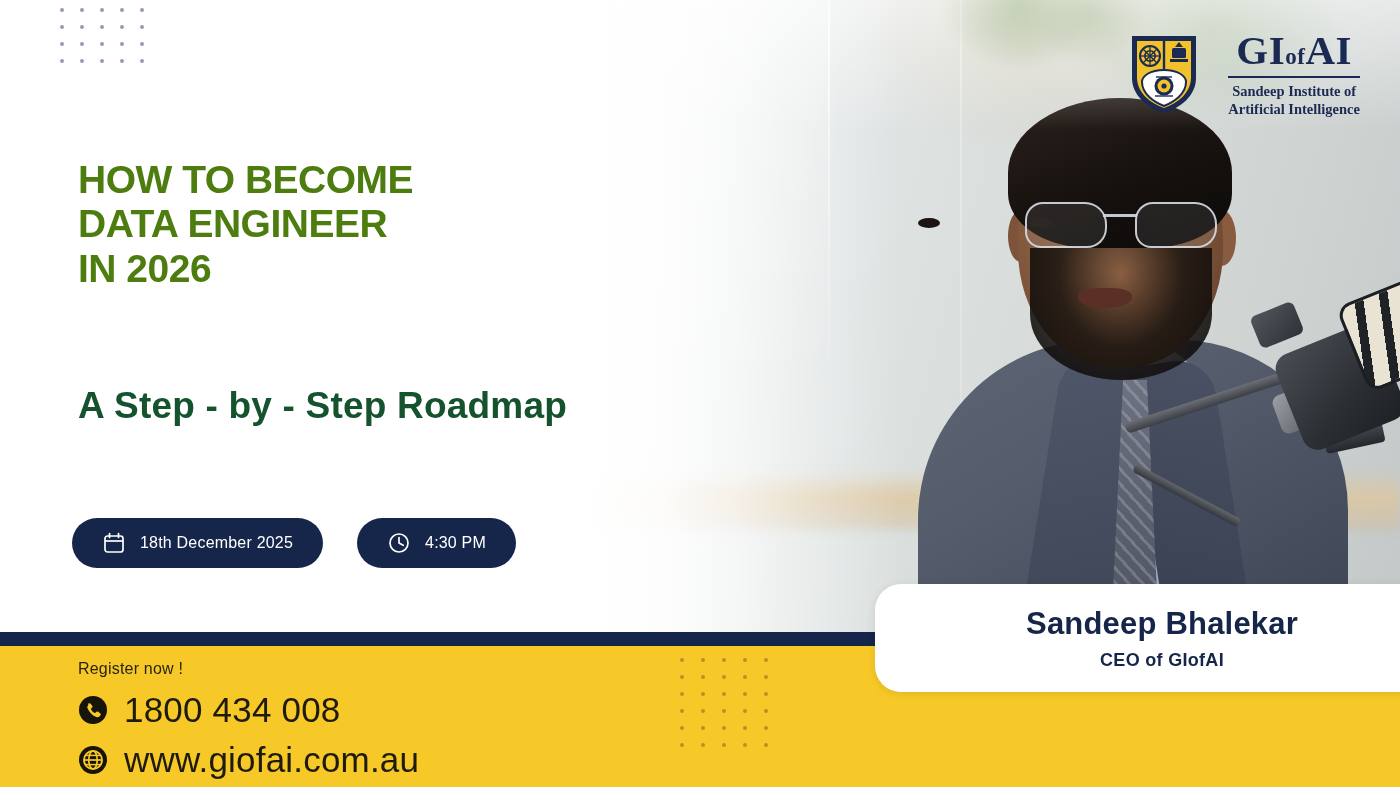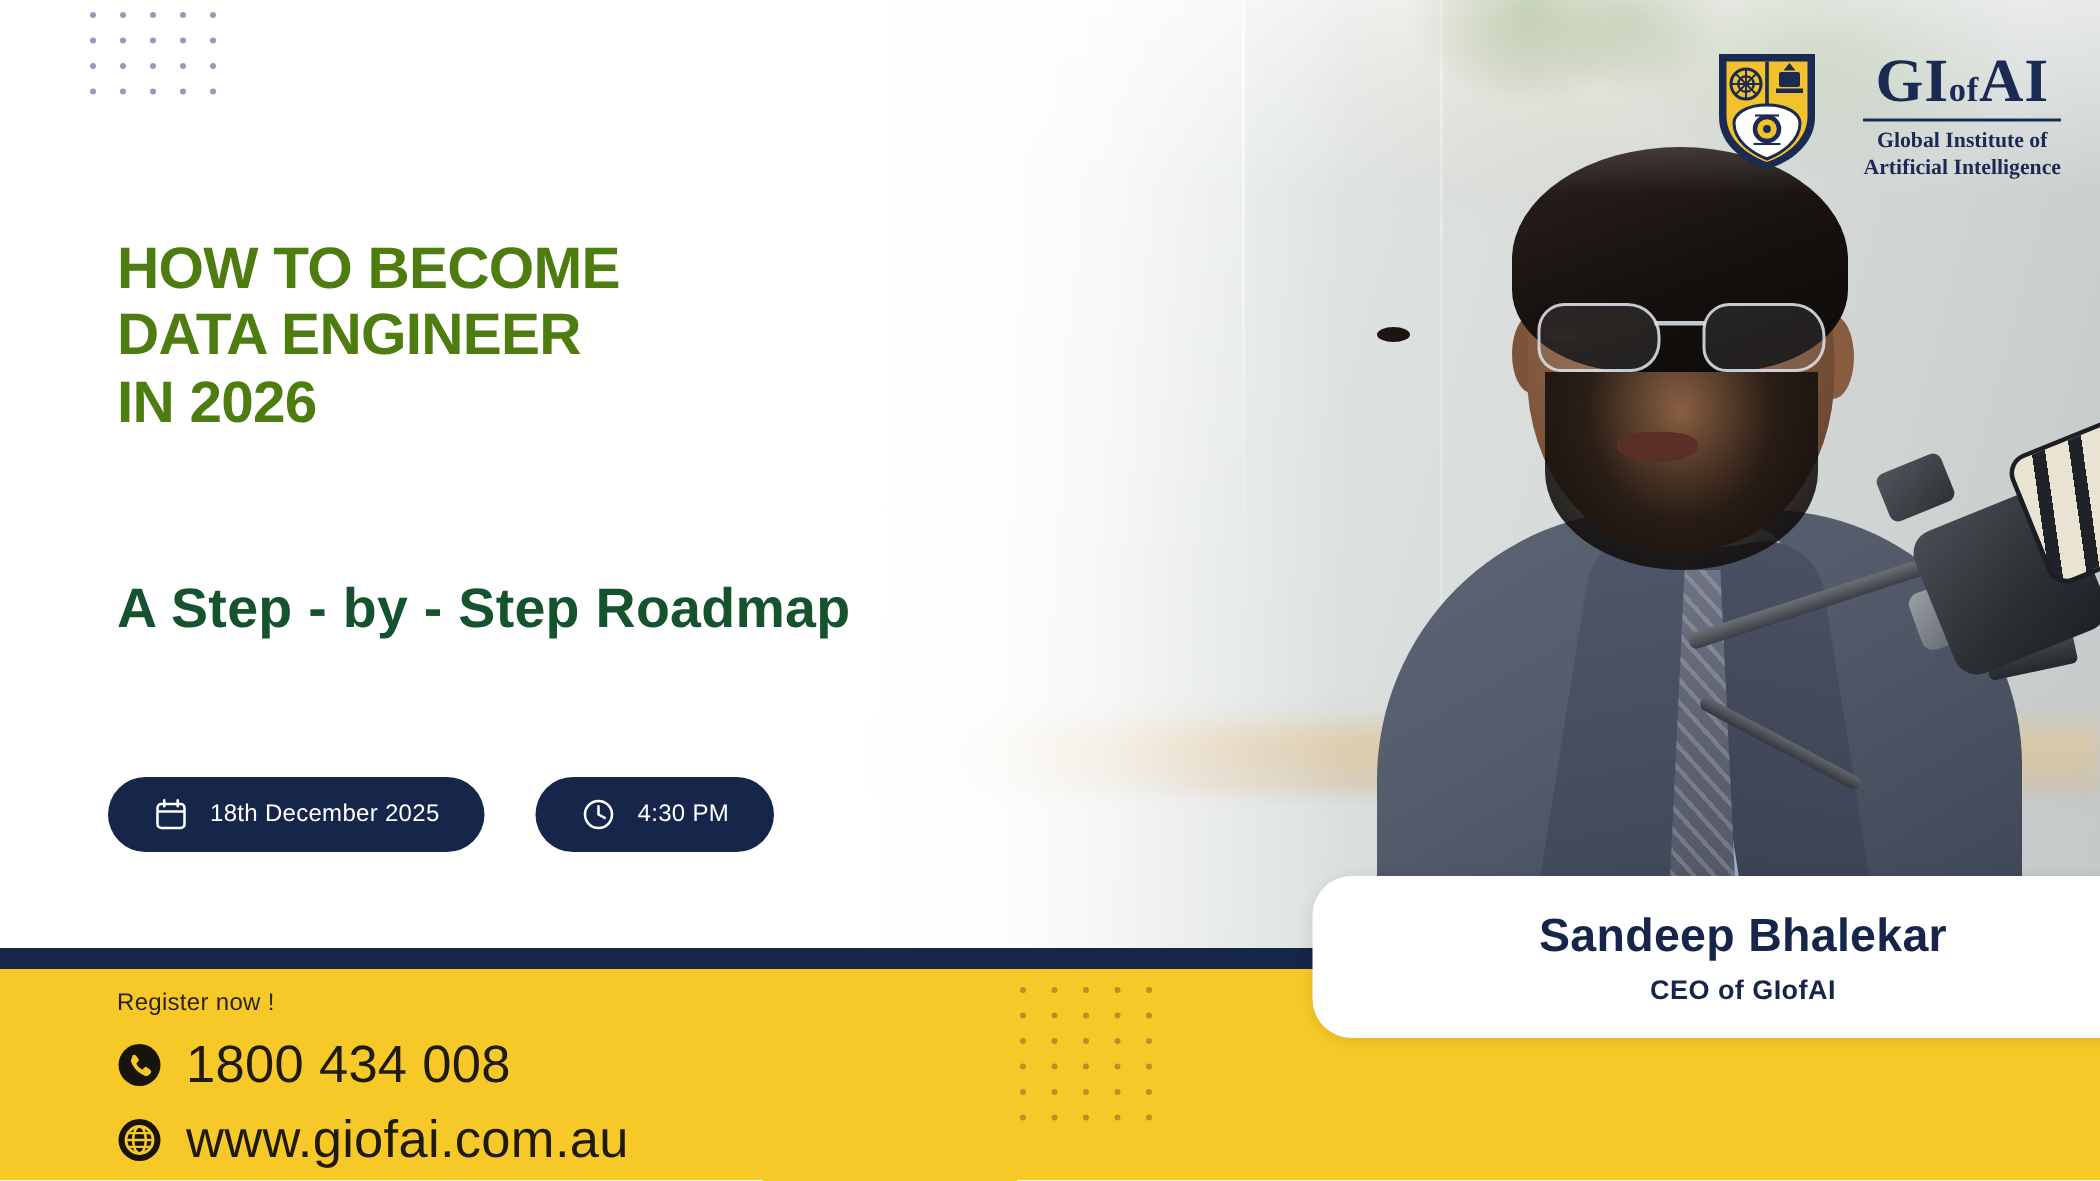--- a/index.html
+++ b/index.html
@@ -276,24 +276,24 @@
     font-size: 16px;
     font-weight: 400;
     letter-spacing: 0.2px;
     white-space: nowrap;
   }
   .pill svg { display: block; flex: none; }
 
   
   .logo {
     position: absolute;
-    right: 26px;
+    right: 40px;
     top: 30px;
     display: flex;
-    align-items: flex-end;
+    align-items: flex-start;
     gap: 28px;
   }
   .logo-crest { flex: none; }
   .logo-text { display: flex; flex-direction: column; align-items: center; }
   .logo-wordmark {
     font-family: "Liberation Serif", serif;
     font-size: 41px;
     font-weight: 700;
     color: #1b2a52;
     line-height: 1;
@@ -514,21 +514,21 @@
         <circle cx="36" cy="56" r="9.5" fill="#1b2a52"></circle>
         <circle cx="36" cy="56" r="6.5" fill="#f1c22b"></circle>
         <circle cx="36" cy="56" r="2.6" fill="#1b2a52"></circle>
         <path d="M28 47 H44" stroke="#1b2a52" stroke-width="1.4"></path>
         <path d="M27 66 H45" stroke="#1b2a52" stroke-width="1.4"></path>
       </svg>
     </span>
     <span class="logo-text">
       <span class="logo-wordmark"><span>GI</span><span class="of">of</span><span>AI</span></span>
       <span class="logo-rule"></span>
-      <span class="logo-sub">Global Institute of</span>
+      <span class="logo-sub">Sandeep Institute of</span>
       <span class="logo-sub">Artificial Intelligence</span>
     </span>
   </div>
 
   <div class="navy-stripe"></div>
   <div class="footer"></div>
 
   <div class="dot-grid" id="dots-footer">
     <span class="dot"></span>
       <span class="dot"></span>

